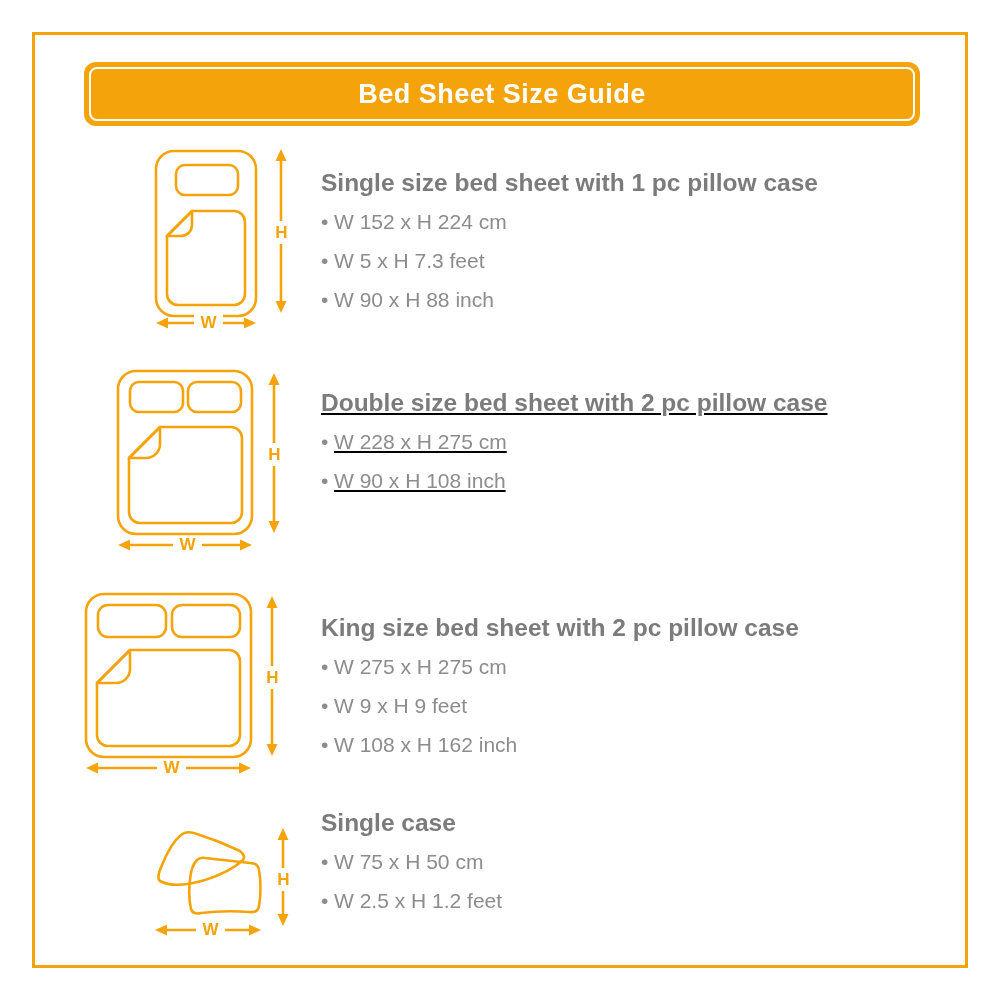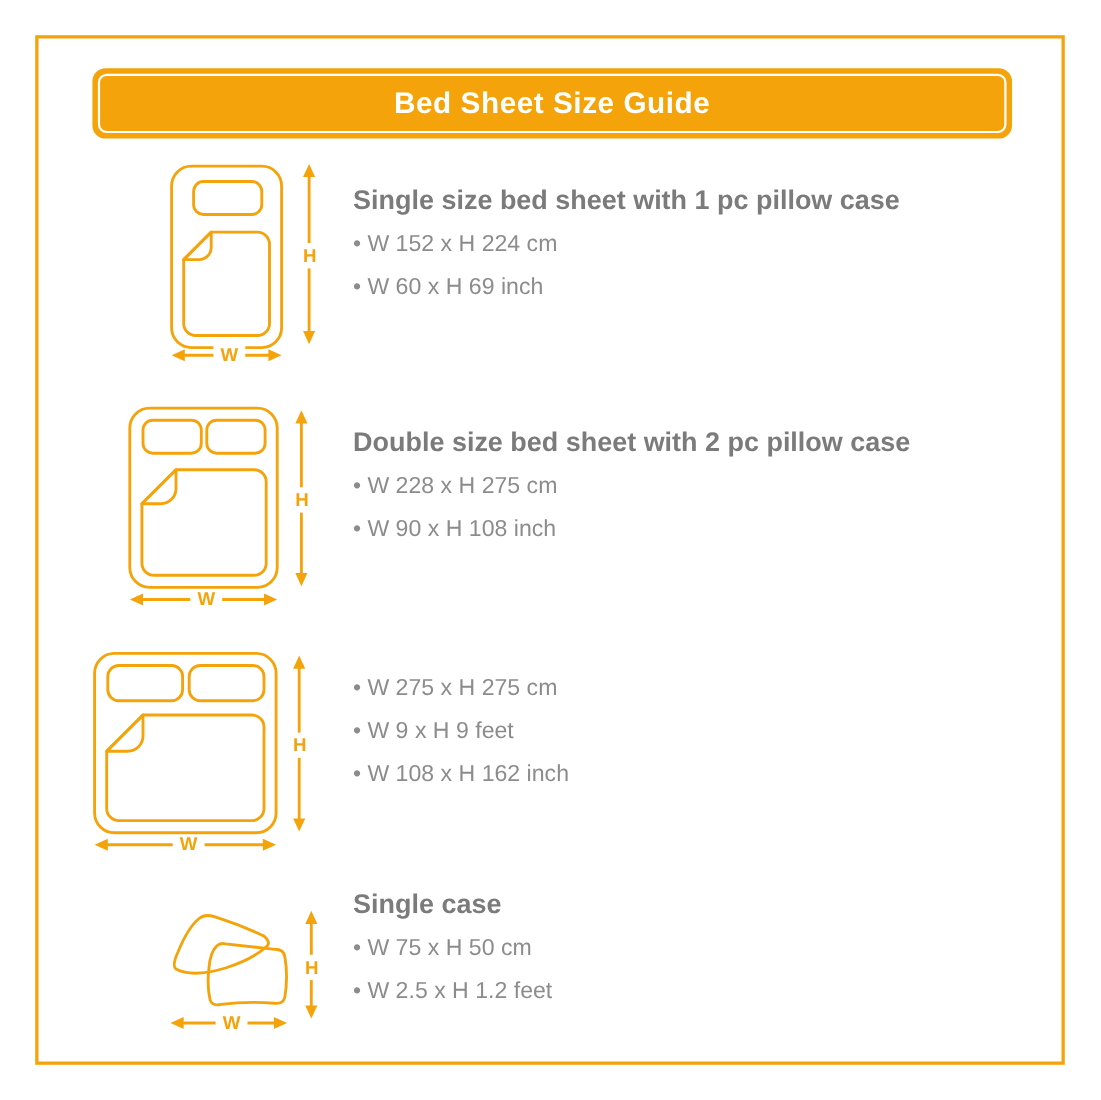--- a/index.html
+++ b/index.html
@@ -153,21 +153,22 @@
       </svg>
       <div class="dim-label" style="left:121px; top:76px; width:21px; padding:3px 0;">H</div>
       <div class="dim-label" style="left:44px; top:169px; width:25px; padding:0 2px;">W</div>
     </div>
   </div>
 
   <div class="text-col" style="left:321px; top:170px;">
     <p class="item-title">Single size bed sheet with 1 pc pillow case</p>
     <ul class="spec-list">
       <li><span class="bullet">•</span><span>W 152 x H 224 cm</span></li>
-      <li><span class="bullet">•</span><span>W 60 x H 69 inch</span></li>
+      <li><span class="bullet">•</span><span>W 5 x H 7.3 feet</span></li>
+      <li><span class="bullet">•</span><span>W 90 x H 88 inch</span></li>
     </ul>
   </div>
 
   <div class="row" style="left:112px; top:365px;">
     <div class="diagram">
       <svg width="175" height="192" viewBox="0 0 175 192" fill="none" stroke="#f5a30a" stroke-width="2.6" stroke-linejoin="round" stroke-linecap="round">
 
         <rect x="6" y="6" width="134" height="163" rx="18" ry="18"></rect>
 
         <rect x="18" y="17" width="53" height="30" rx="9" ry="9"></rect>
@@ -182,21 +183,21 @@
 
         <path d="M14 180 L132 180"></path>
         <path d="M6 180 L18 174.5 L18 185.5 Z" fill="#f5a30a" stroke="none"></path>
         <path d="M140 180 L128 174.5 L128 185.5 Z" fill="#f5a30a" stroke="none"></path>
       </svg>
       <div class="dim-label" style="left:152px; top:78px; width:21px; padding:3px 0;">H</div>
       <div class="dim-label" style="left:61px; top:171px; width:25px; padding:0 2px;">W</div>
     </div>
   </div>
 
-  <div class="text-col" style="left:321px; top:390px;">
+  <div class="text-col" style="left:321px; top:390px;text-decoration:underline;">
     <p class="item-title">Double size bed sheet with 2 pc pillow case</p>
     <ul class="spec-list">
       <li><span class="bullet">•</span><span>W 228 x H 275 cm</span></li>
       <li><span class="bullet">•</span><span>W 90 x H 108 inch</span></li>
     </ul>
   </div>
 
   <div class="row" style="left:80px; top:588px;">
     <div class="diagram">
       <svg width="205" height="192" viewBox="0 0 205 192" fill="none" stroke="#f5a30a" stroke-width="2.6" stroke-linejoin="round" stroke-linecap="round">
@@ -216,20 +217,21 @@
         <path d="M14 180 L163 180"></path>
         <path d="M6 180 L18 174.5 L18 185.5 Z" fill="#f5a30a" stroke="none"></path>
         <path d="M171 180 L159 174.5 L159 185.5 Z" fill="#f5a30a" stroke="none"></path>
       </svg>
       <div class="dim-label" style="left:182px; top:78px; width:21px; padding:3px 0;">H</div>
       <div class="dim-label" style="left:77px; top:171px; width:25px; padding:0 2px;">W</div>
     </div>
   </div>
 
   <div class="text-col" style="left:321px; top:615px;">
+    <p class="item-title">King size bed sheet with 2 pc pillow case</p>
     <ul class="spec-list">
       <li><span class="bullet">•</span><span>W 275 x H 275 cm</span></li>
       <li><span class="bullet">•</span><span>W 9 x H 9 feet</span></li>
       <li><span class="bullet">•</span><span>W 108 x H 162 inch</span></li>
     </ul>
   </div>
 
   <div class="row" style="left:145px; top:820px;">
     <div class="diagram">
       <svg width="160" height="125" viewBox="0 0 160 125" fill="none" stroke="#f5a30a" stroke-width="2.6" stroke-linejoin="round" stroke-linecap="round">

